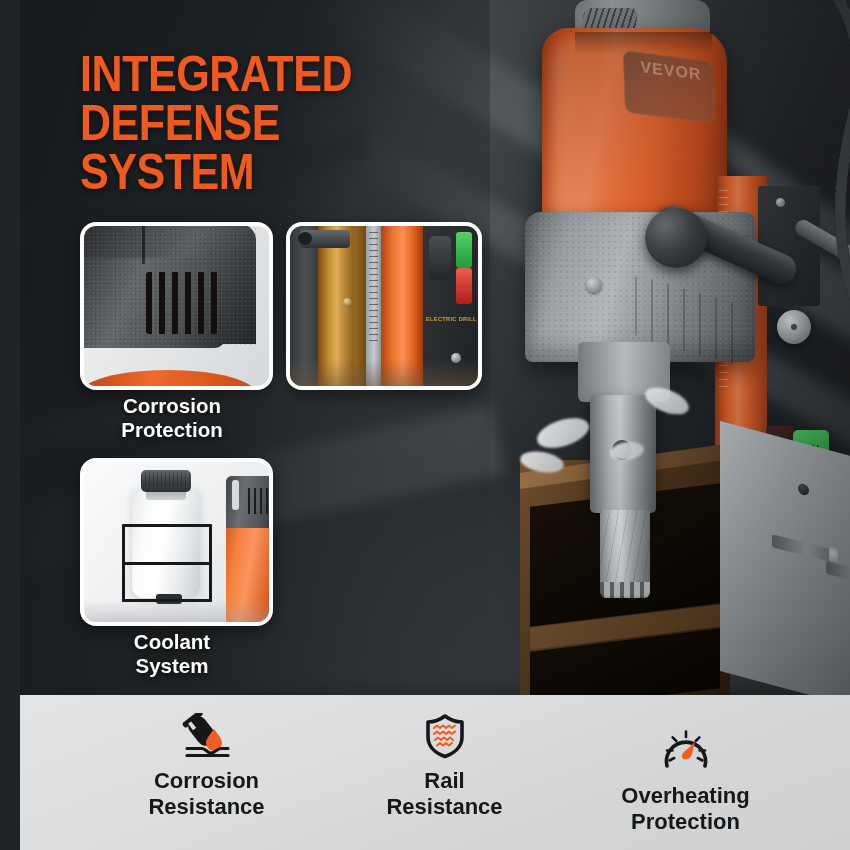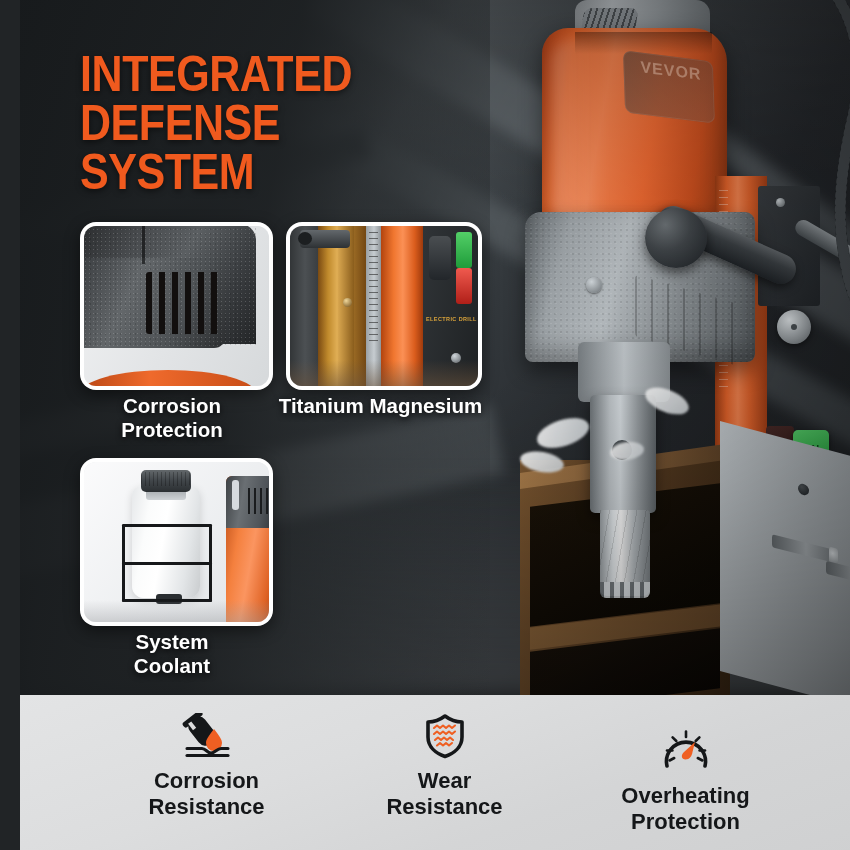--- a/index.html
+++ b/index.html
@@ -362,21 +362,20 @@
         <div class="t2-panel"></div>
         <div class="t2-sw"></div>
         <div class="t2-green"></div>
         <div class="t2-red"></div>
         <div class="t2-elec">ELECTRIC DRILL</div>
         <div class="t2-bolt"></div>
         <div class="t2-floor"></div>
       </div>
     </div>
     <div class="card-label" id="lab2">
-      <div>Titanium Magnesium</div>
     </div>
 
     <div class="card" id="card3">
       <div class="thumb">
         <div class="t3-bg"></div>
         <div class="t3-tool"></div>
         <div class="t3-toolgrey"></div>
         <div class="t3-toolvent2"></div>
         <div class="t3-toolvent"></div>
         <div class="t3-tooltab"></div>
@@ -387,22 +386,22 @@
         <div class="t3-base"></div>
         <div class="t3-wire1"></div>
         <div class="t3-wire2"></div>
         <div class="t3-wire3"></div>
         <div class="t3-wire4"></div>
         <div class="t3-wire5"></div>
         <div class="t3-floor"></div>
       </div>
     </div>
     <div class="card-label" id="lab3">
+      <div>Coolant</div>
       <div>System</div>
-      <div>Coolant</div>
     </div>
   </div>
 
   <div class="bottombar">
 
     <div class="bb-cell" style="left:45px;">
       <div class="bb-ico">
         <svg width="52" height="46" viewBox="0 0 52 46">
           <g transform="rotate(-38 20 16)">
             <rect x="10" y="2" width="19" height="32" rx="9" fill="#151719"></rect>
@@ -426,21 +425,21 @@
           <path d="M22 3 C 16 7.5, 10 9, 5 9 L 5 24 C 5 34, 13 40.5, 22 43.5 C 31 40.5, 39 34, 39 24 L 39 9 C 34 9, 28 7.5, 22 3 Z" fill="none" stroke="#151719" stroke-width="3.6" stroke-linejoin="round"></path>
           <g stroke="#EF5F22" stroke-width="2.1" fill="none" stroke-linecap="round" stroke-linejoin="round">
             <polyline points="11,15 14,12.5 17,15 20,12.5 23,15 26,12.5 29,15 32,12.5"></polyline>
             <polyline points="11,21 14,18.5 17,21 20,18.5 23,21 26,18.5 29,21 32,18.5"></polyline>
             <polyline points="12,27 15,24.5 18,27 21,24.5 24,27 27,24.5 30,27"></polyline>
             <polyline points="14,32.5 17,30 20,32.5 23,30 26,32.5 29,30"></polyline>
           </g>
         </svg>
       </div>
       <div class="bb-txt">
-        <div>Wear</div>
+        <div>Rail</div>
         <div>Resistance</div>
       </div>
     </div>
 
     <div class="bb-cell" style="left:524px;justify-content:center;">
       <div class="bb-ico">
         <svg width="50" height="46" viewBox="0 0 50 46">
           <path d="M6 38 A 19.5 19.5 0 1 1 44 38" fill="none" stroke="#151719" stroke-width="3.6" stroke-linecap="round"></path>
           <g stroke="#151719" stroke-width="2.6" stroke-linecap="round">
             <line x1="25" y1="3.5" x2="25" y2="9"></line>

